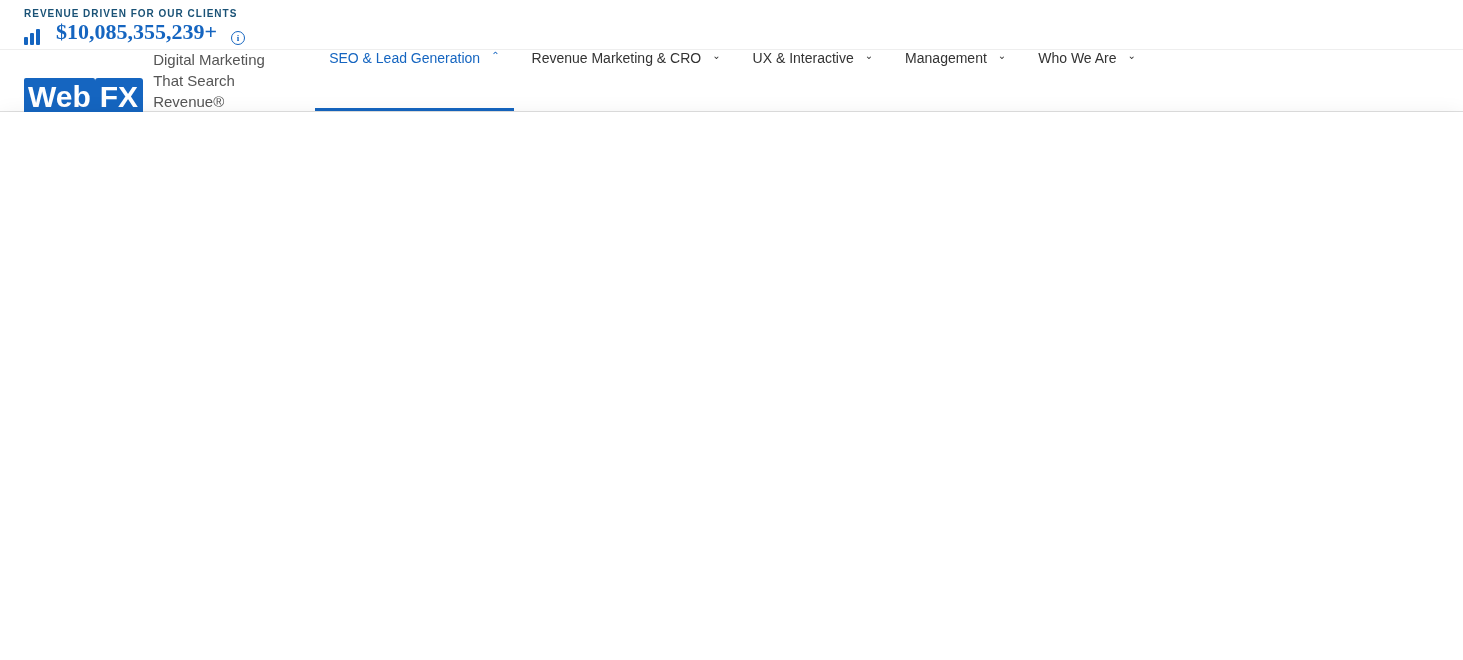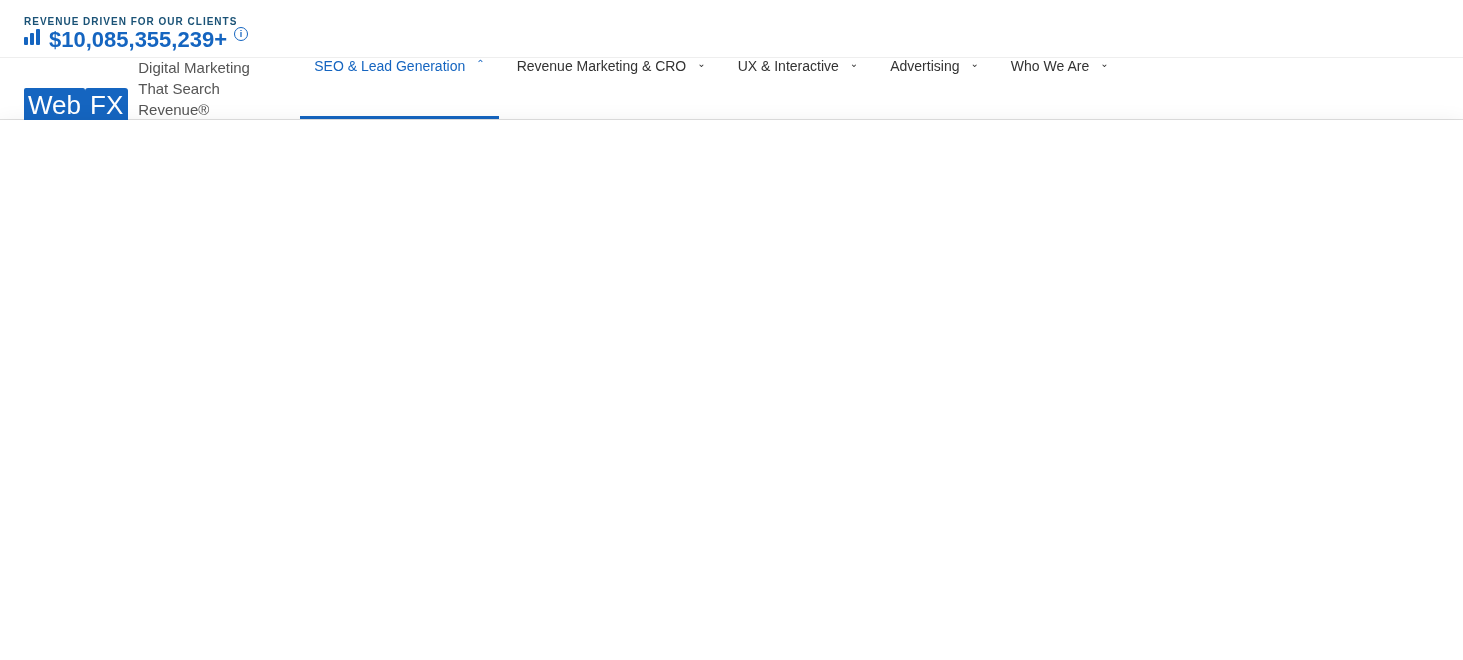--- a/index.html
+++ b/index.html
@@ -9,29 +9,29 @@
     .top-bar {
       padding: 8px 24px 4px;
       border-bottom: 1px solid #eee;
     }
     .revenue-label {
       font-size: 10px;
       font-weight: 700;
       color: #1a5276;
       letter-spacing: 1px;
       text-transform: uppercase;
-      margin-top: 8px;
     }
     .revenue-amount {
       font-size: 22px;
       font-weight: 800;
       color: #1565c0;
       display: flex;
-      align-items: flex-start;
-      gap: 7px;
+      align-items: flex-end;
+      gap: 14px;
+      font-family: Liberation Serif, serif;
     }
     .bar-icon {
       display: inline-flex;
       align-items: flex-end;
       gap: 2px;
       height: 18px;
       margin-right: 2px;
     }
     .bar-icon span {
       display: inline-block;
@@ -62,22 +62,22 @@
       height: 62px;
       position: relative;
     }
     .logo {
       display: flex;
       align-items: center;
       gap: 10px;
       margin-right: 32px;
     }
     .logo-text {
-      font-size: 26px;
-      font-weight: 400;
+      font-size: 30px;
+      font-weight: 700;
       color: #111;
       line-height: 1;
       margin-top: 32px;
     }
     .logo-text span {
       background: #1565c0;
       color: #fff;
       padding: 2px 4px;
       border-radius: 2px;
     }
@@ -209,21 +209,21 @@
     </div>
     <div class="nav-item">
       <span>Revenue Marketing &amp; CRO</span>
       <span class="chevron">⌄</span>
     </div>
     <div class="nav-item">
       <span>UX &amp; Interactive</span>
       <span class="chevron">⌄</span>
     </div>
     <div class="nav-item">
-      <span>Advertising</span>
+      <span>Management</span>
       <span class="chevron">⌄</span>
     </div>
     <div class="nav-item">
       <span>Who We Are</span>
       <span class="chevron">⌄</span>
     </div>
   </div>
 
   <div class="dropdown-overlay">
     <div class="dropdown-grid">

